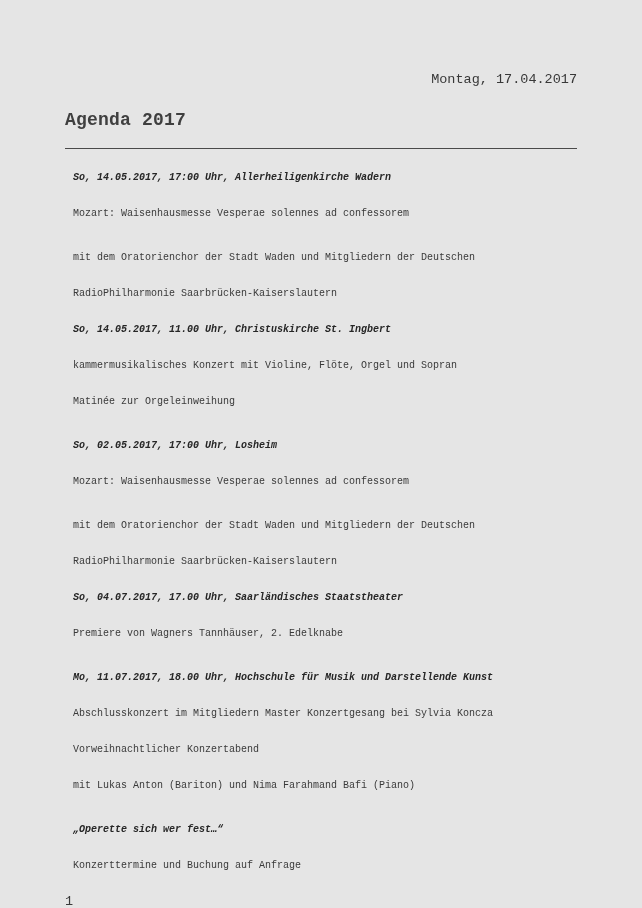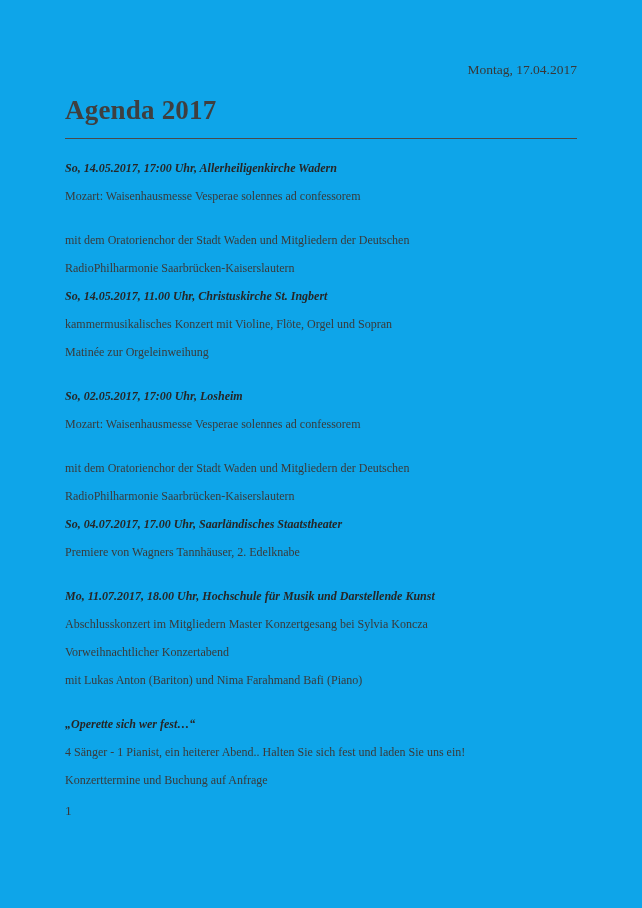--- a/index.html
+++ b/index.html
@@ -1,51 +1,51 @@
 <!DOCTYPE html>
 <html><head>
 <meta charset="utf-8">
 <style>
   html, body { margin: 0; padding: 0; background: #ffffff; }
   .page {
     position: relative;
     width: 642px;
     height: 908px;
     margin: 0 auto;
-    background: #0ea5e9;
+    background: #e5e5e5;
     box-sizing: border-box;
-    padding: 2px 65px;
+    padding: 12px 65px;
     overflow: hidden;
-    font-family: Liberation Serif, serif;
+    font-family: Liberation Mono, monospace;
     color: #3a3a3a;
   }
   .doc-date {
     padding-top: 60px;
     text-align: right;
     font-size: 13.5px;
     line-height: 16px;
     color: #383838;
   }
   .doc-title {
     margin: 18px 0 0 0;
-    font-size: 27px;
+    font-size: 18px;
     line-height: 28px;
     font-weight: bold;
     color: #3f3f3f;
     letter-spacing: 0.2px;
   }
   .title-rule {
     margin-top: 14px;
     border-bottom: 1px solid #4a4a4a;
     height: 0;
   }
   .doc-body { margin-top: 15px; }
   .doc-body p {
-    margin: 0;
-    font-size: 12px;
+    margin: 8px;
+    font-size: 10px;
     line-height: 28px;
     color: #3a3a3a;
   }
   .doc-body p.h {
     font-weight: bold;
     font-style: italic;
     color: #262626;
   }
   .doc-body p.gap { margin-top: 16px; }
   .page-number {
@@ -78,19 +78,18 @@
     <p>Mozart: Waisenhausmesse Vesperae solennes ad confessorem</p>
     <p class="gap">mit dem Oratorienchor der Stadt Waden und Mitgliedern der Deutschen</p>
     <p>RadioPhilharmonie Saarbrücken-Kaiserslautern</p>
     <p class="h">So, 04.07.2017, 17.00 Uhr, Saarländisches Staatstheater</p>
     <p>Premiere von Wagners Tannhäuser, 2. Edelknabe</p>
     <p class="h gap">Mo, 11.07.2017, 18.00 Uhr, Hochschule für Musik und Darstellende Kunst</p>
     <p>Abschlusskonzert im Mitgliedern Master Konzertgesang bei Sylvia Koncza</p>
     <p>Vorweihnachtlicher Konzertabend</p>
     <p>mit Lukas Anton (Bariton) und Nima Farahmand Bafi (Piano)</p>
     <p class="h gap">„Operette sich wer fest…“</p>
-    <p>4 Sänger - 1 Pianist, ein heiterer Abend.. Halten Sie sich fest und laden Sie uns ein!</p>
     <p>Konzerttermine und Buchung auf Anfrage</p>
   </div>
 
   <div class="page-number">1</div>
 
 </div>
 
 </body></html>

